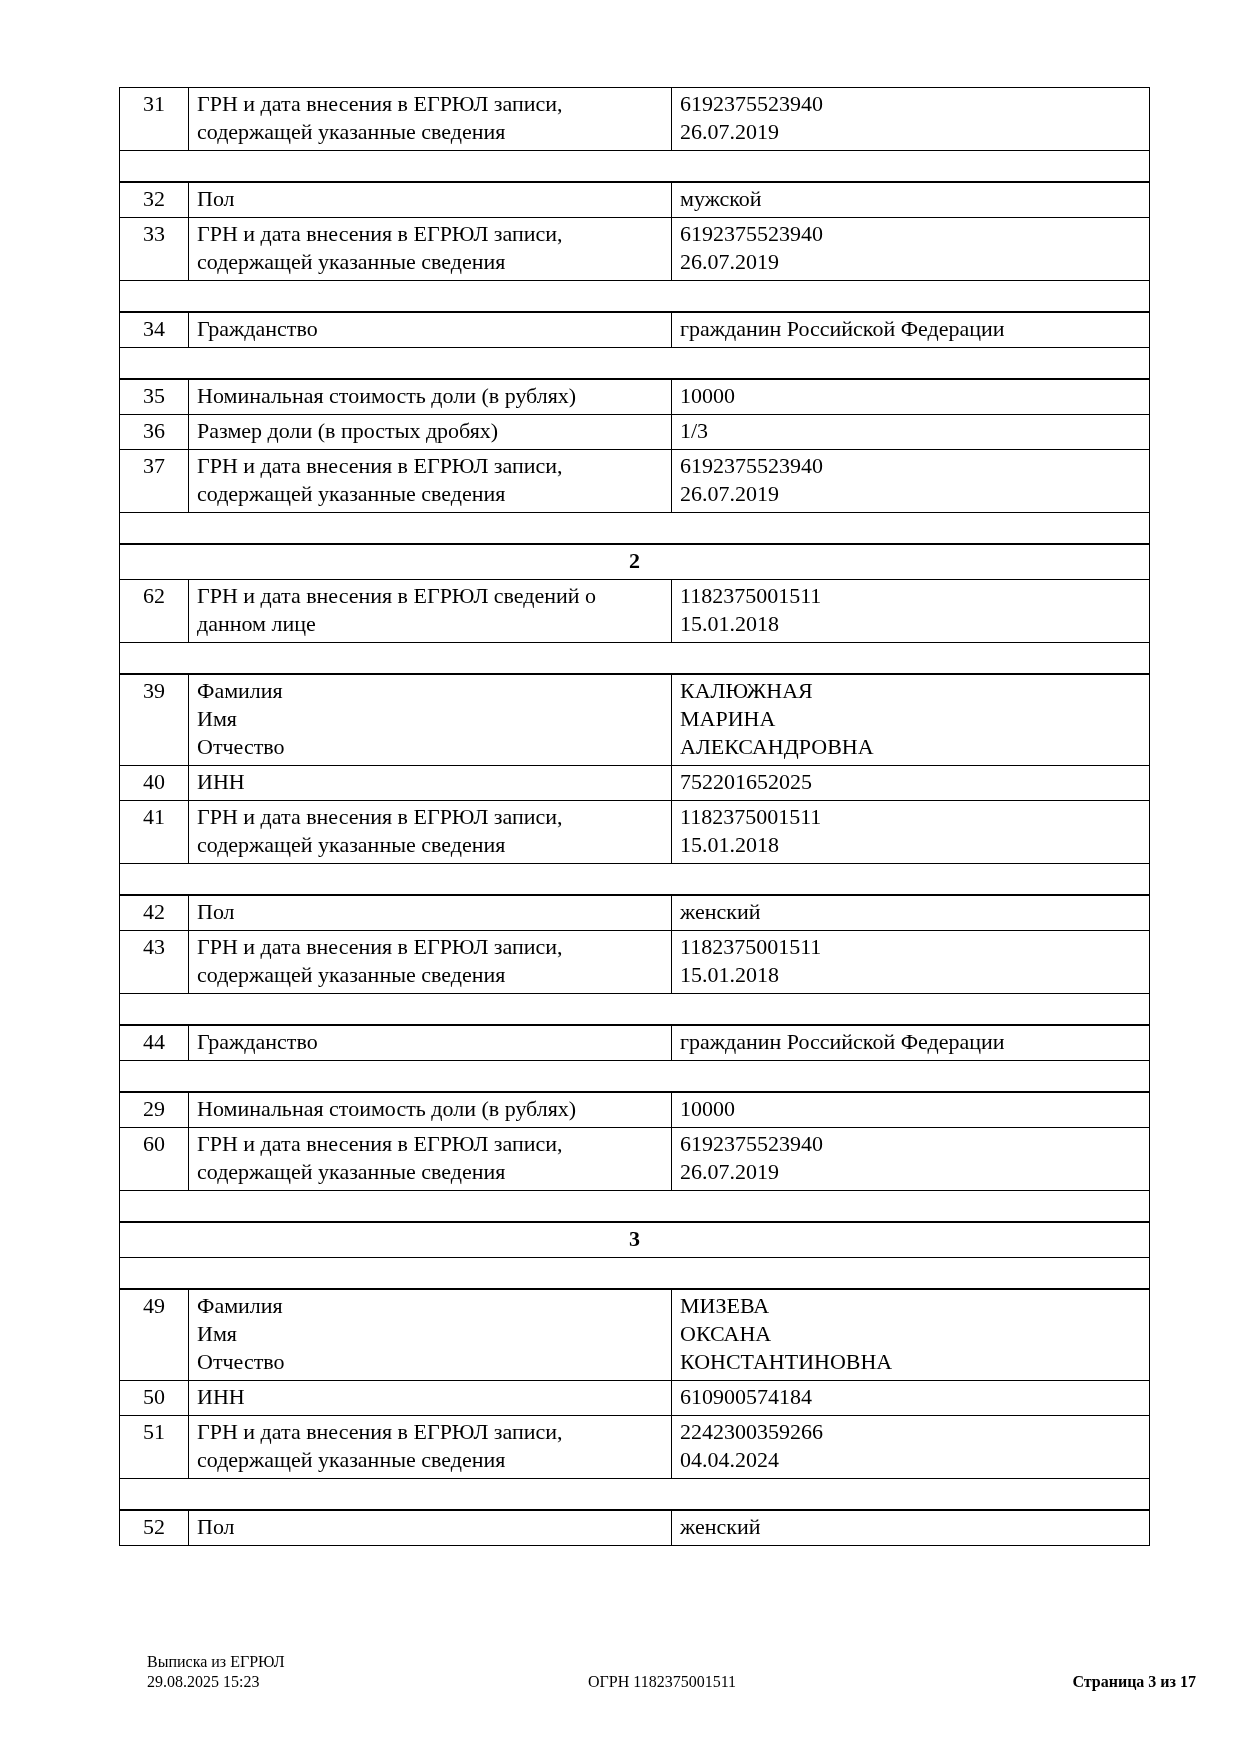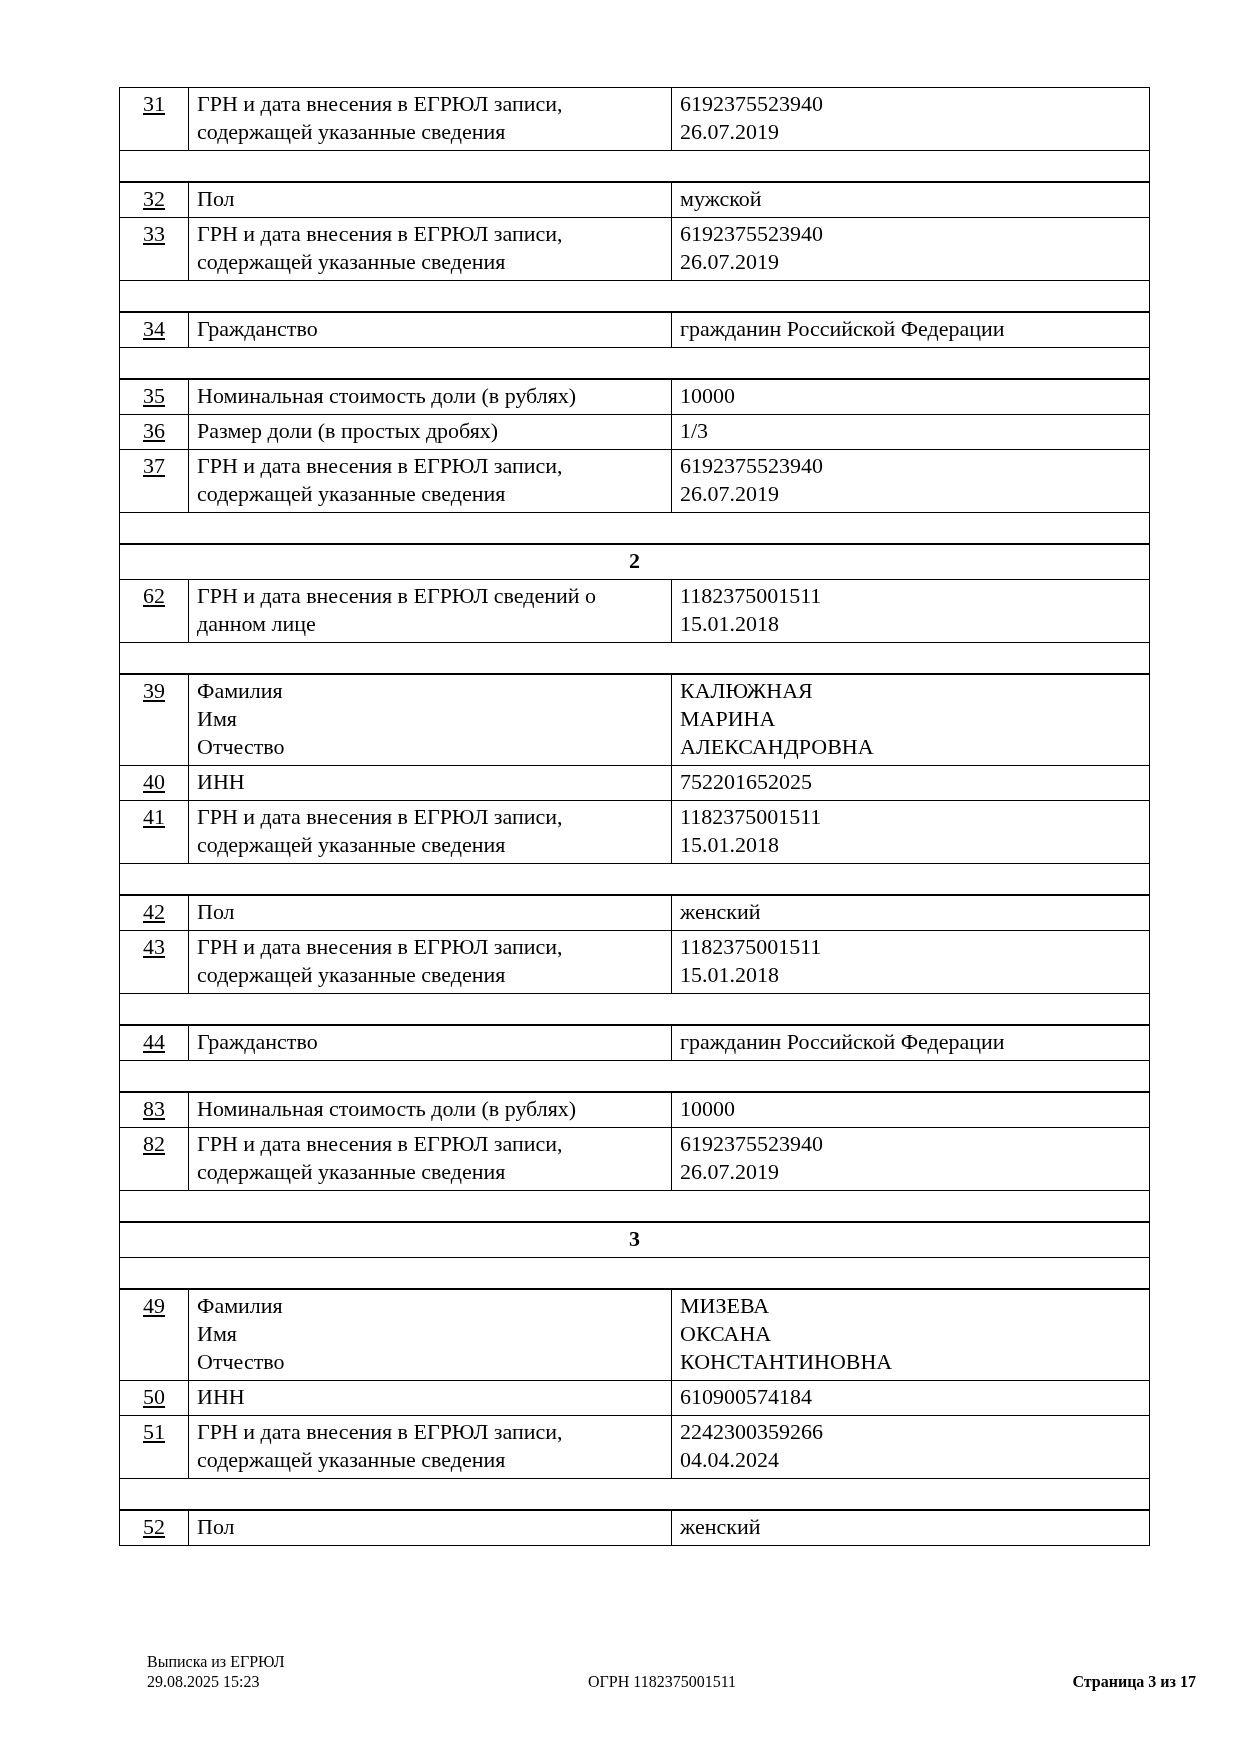--- a/index.html
+++ b/index.html
@@ -28,21 +28,20 @@
   .doc-table td {
     border: 1px solid #000000;
     vertical-align: top;
     padding: 2px 8px 4px 8px;
     white-space: pre-line;
     overflow: hidden;
   }
   .doc-table td.num {
     text-align: center;
     padding: 2px 2px 4px 2px;
-    text-decoration: underline;
   }
   .doc-table tr.spacer td {
     height: 30px;
     padding: 0;
     border-bottom-width: 2px;
   }
   .doc-table tr.section td {
     text-align: center;
     font-weight: bold;
     padding: 2px 0 4px 0;
@@ -194,26 +193,26 @@
       </tr>
       <tr class="data">
         <td class="num">44</td>
         <td class="label">Гражданство</td>
         <td class="value">гражданин Российской Федерации</td>
       </tr>
       <tr class="spacer">
         <td colspan="3"></td>
       </tr>
       <tr class="data">
-        <td class="num">83</td>
+        <td class="num">29</td>
         <td class="label">Номинальная стоимость доли (в рублях)</td>
         <td class="value">10000</td>
       </tr>
       <tr class="data">
-        <td class="num">82</td>
+        <td class="num">60</td>
         <td class="label">ГРН и дата внесения в ЕГРЮЛ записи,
 содержащей указанные сведения</td>
         <td class="value">6192375523940
 26.07.2019</td>
       </tr>
       <tr class="spacer">
         <td colspan="3"></td>
       </tr>
       <tr class="section">
         <td colspan="3">3</td>

